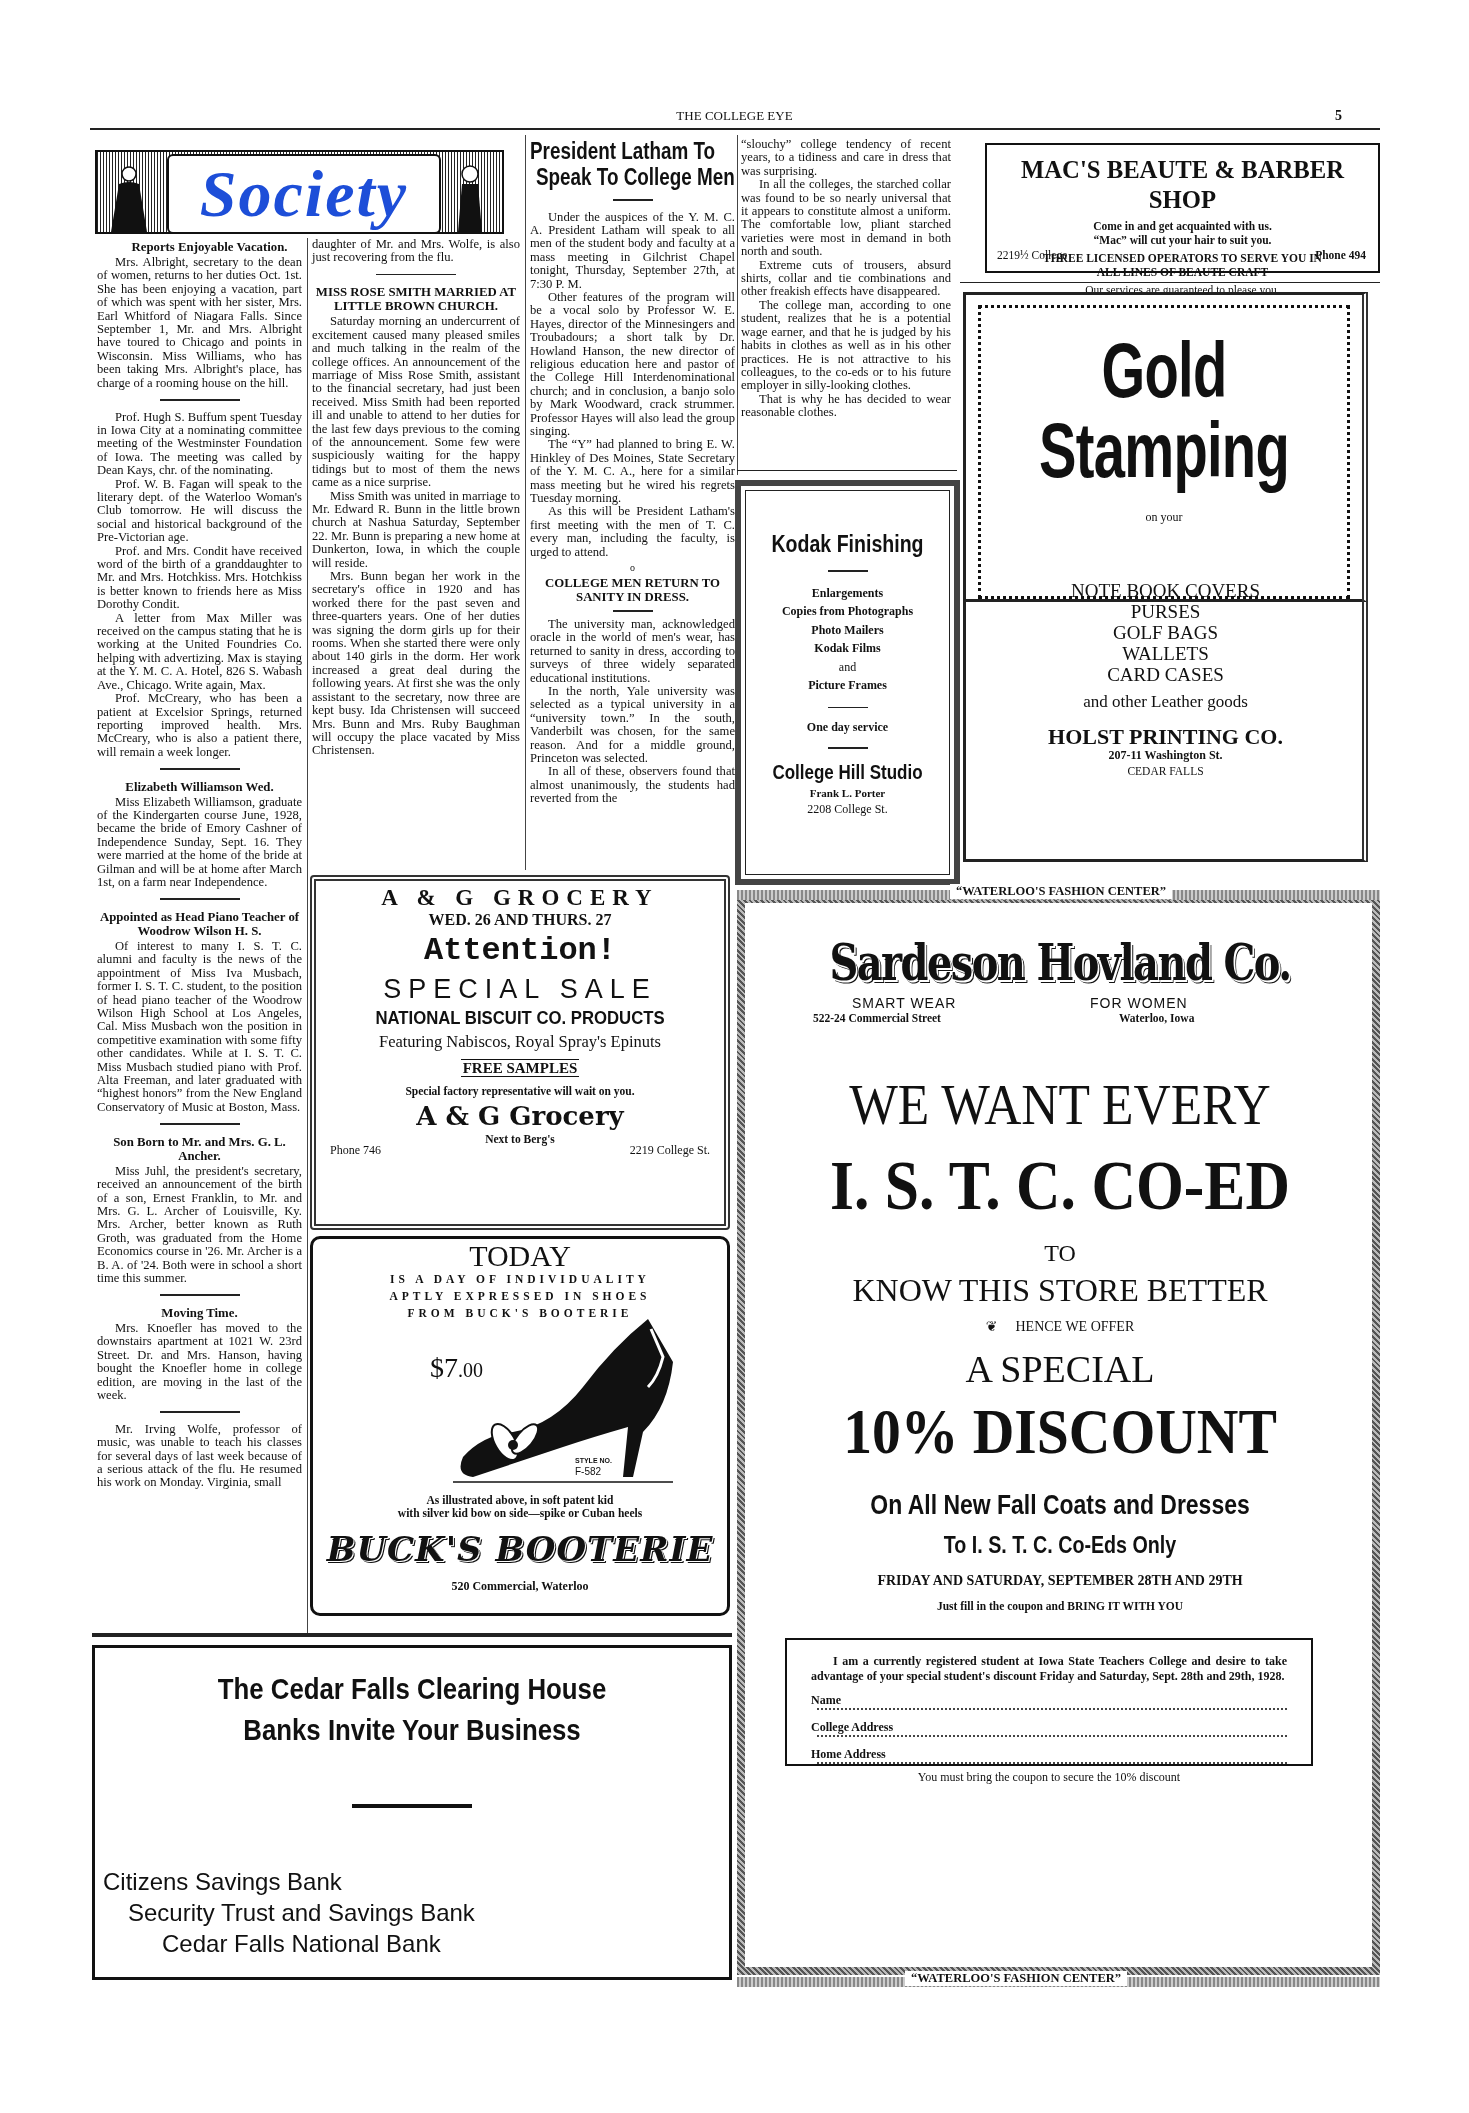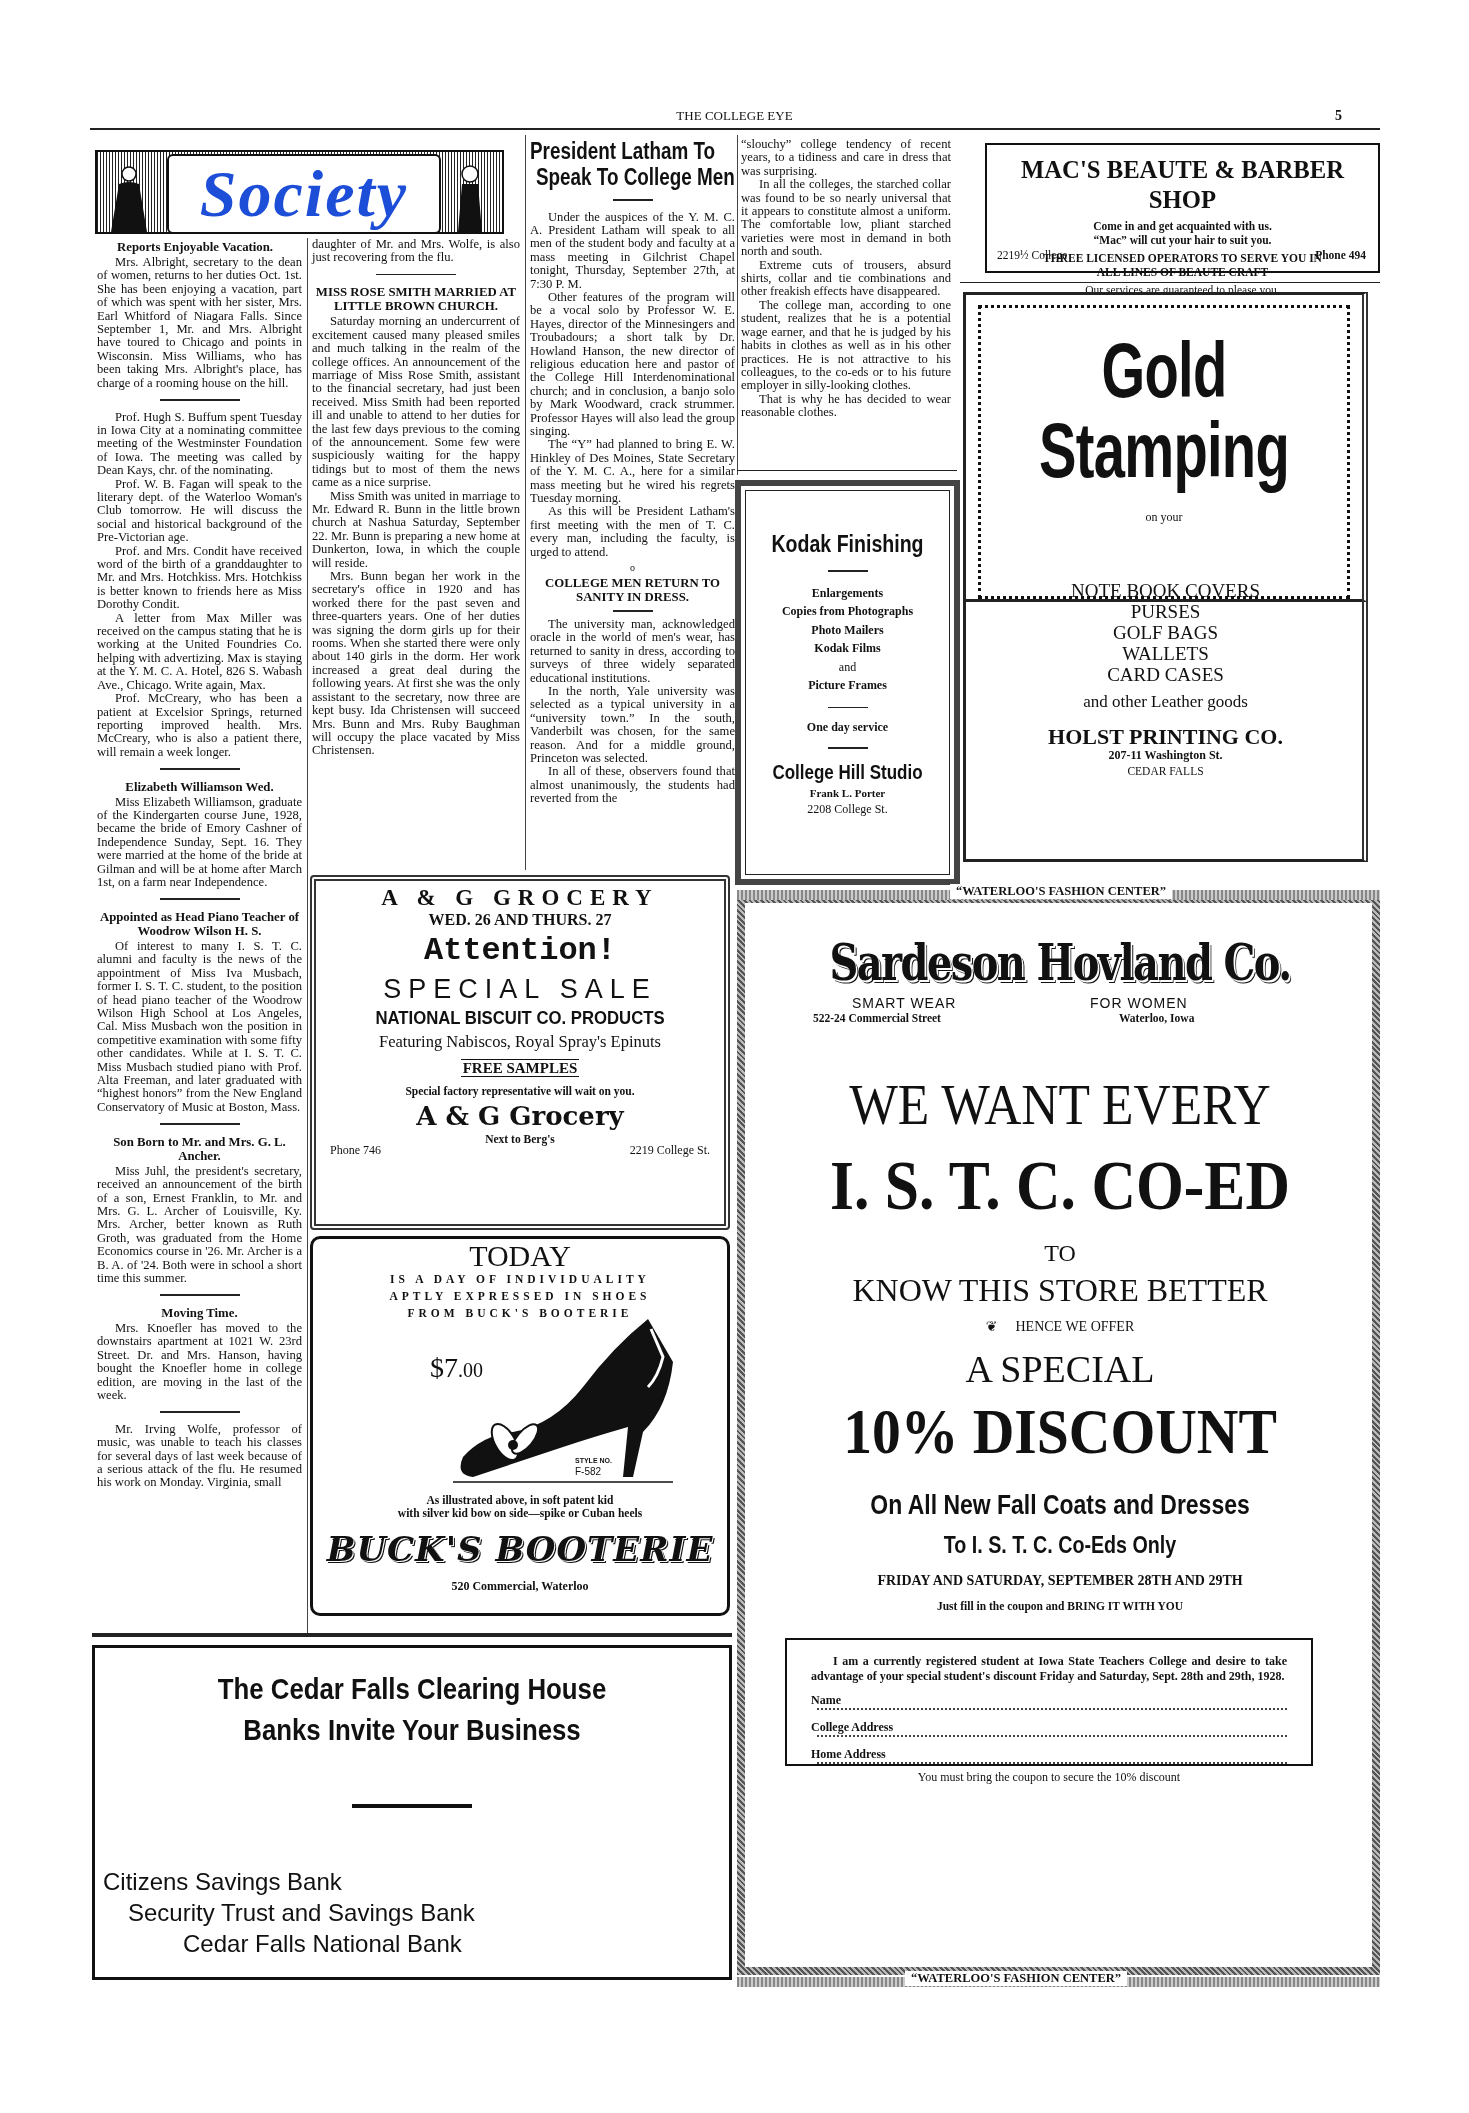--- a/index.html
+++ b/index.html
@@ -79,21 +79,21 @@
     <path d="M12 22 Q22 18 32 22 L40 70 L4 70 Z" fill="#111"></path>
   </svg>
   <div class="title">Society</div>
   <svg class="figure" style="right:10px;" viewBox="0 0 44 70">
     <circle cx="22" cy="12" r="8" fill="#fff" stroke="#111" stroke-width="1.5"></circle>
     <path d="M14 22 L30 22 L34 70 L10 70 Z" fill="#111"></path>
   </svg>
 </div>
 
 <div class="abs body-text" style="left:97px; top:238px; width:205px;">
-  <div class="hdline" style="text-align:left; margin-left:20px;">Reports Enjoyable Vacation.</div>
+  <div class="hdline" style="text-align:center; margin-left:20px;">Reports Enjoyable Vacation.</div>
   <p>Mrs. Albright, secretary to the dean of women, returns to her duties Oct. 1st. She has been enjoying a vacation, part of which was spent with her sister, Mrs. Earl Whitford of Niagara Falls. Since September 1, Mr. and Mrs. Albright have toured to Chicago and points in Wisconsin. Miss Williams, who has been taking Mrs. Albright's place, has charge of a rooming house on the hill.</p>
   <div class="rule-short"></div>
   <p>Prof. Hugh S. Buffum spent Tuesday in Iowa City at a nominating committee meeting of the Westminster Foundation of Iowa. The meeting was called by Dean Kays, chr. of the nominating.</p>
   <p>Prof. W. B. Fagan will speak to the literary dept. of the Waterloo Woman's Club tomorrow. He will discuss the social and historical background of the Pre-Victorian age.</p>
   <p>Prof. and Mrs. Condit have received word of the birth of a granddaughter to Mr. and Mrs. Hotchkiss. Mrs. Hotchkiss is better known to friends here as Miss Dorothy Condit.</p>
   <p>A letter from Max Miller was received on the campus stating that he is working at the United Foundries Co. helping with advertizing. Max is staying at the Y. M. C. A. Hotel, 826 S. Wabash Ave., Chicago. Write again, Max.</p>
   <p>Prof. McCreary, who has been a patient at Excelsior Springs, returned reporting improved health. Mrs. McCreary, who is also a patient there, will remain a week longer.</p>
   <div class="rule-short"></div>
   <div class="hdline">Elizabeth Williamson Wed.</div>
   <p>Miss Elizabeth Williamson, graduate of the Kindergarten course June, 1928, became the bride of Emory Cashner of Independence Sunday, Sept. 16. They were married at the home of the bride at Gilman and will be at home after March 1st, on a farm near Independence.</p>
@@ -247,21 +247,21 @@
 
 <div class="hrule" style="left:92px; top:1633px; width:640px; height:4px;"></div>
 
 <div class="ad" id="bank-ad">
   <div class="center" style="font-family:'Liberation Sans',sans-serif; font-weight:bold; font-size:30px; margin-top:20px; transform:scaleX(0.86); line-height:42px;">The Cedar Falls Clearing House</div>
   <div class="center" style="font-family:'Liberation Sans',sans-serif; font-weight:bold; font-size:30px; transform:scaleX(0.86); line-height:40px;">Banks Invite Your Business</div>
   <div style="width:120px; height:4px; background:#111; margin:54px auto 0;"></div>
   <div style="font-family:'Liberation Sans',sans-serif; font-size:24px; line-height:31px; margin-top:58px;">
     <div style="padding-left:8px;">Citizens Savings Bank</div>
     <div style="padding-left:33px;">Security Trust and Savings Bank</div>
-    <div style="padding-left:88px;">Cedar Falls National Bank</div>
+    <div style="padding-left:67px;">Cedar Falls National Bank</div>
   </div>
 </div>
 
 <div class="ad" id="sh-ad"></div>
 <div class="fashion-bar" style="left:737px; top:890px; width:643px;"></div>
 <div class="fashion-label" style="left:950px; top:884px;">“WATERLOO'S FASHION CENTER”</div>
 <div class="fashion-bar" style="left:737px; top:1977px; width:643px;"></div>
 <div class="fashion-label" style="left:905px; top:1971px;">“WATERLOO'S FASHION CENTER”</div>
 
 <div class="abs center" style="left:755px; top:935px; width:610px; font-family:'DejaVu Serif',serif; font-weight:bold; font-size:50px; line-height:56px; letter-spacing:-2px; transform:scaleX(0.8); text-shadow:2px 2px 0 #fff, 3px 3px 0 #111;">Sardeson Hovland Co.</div>

